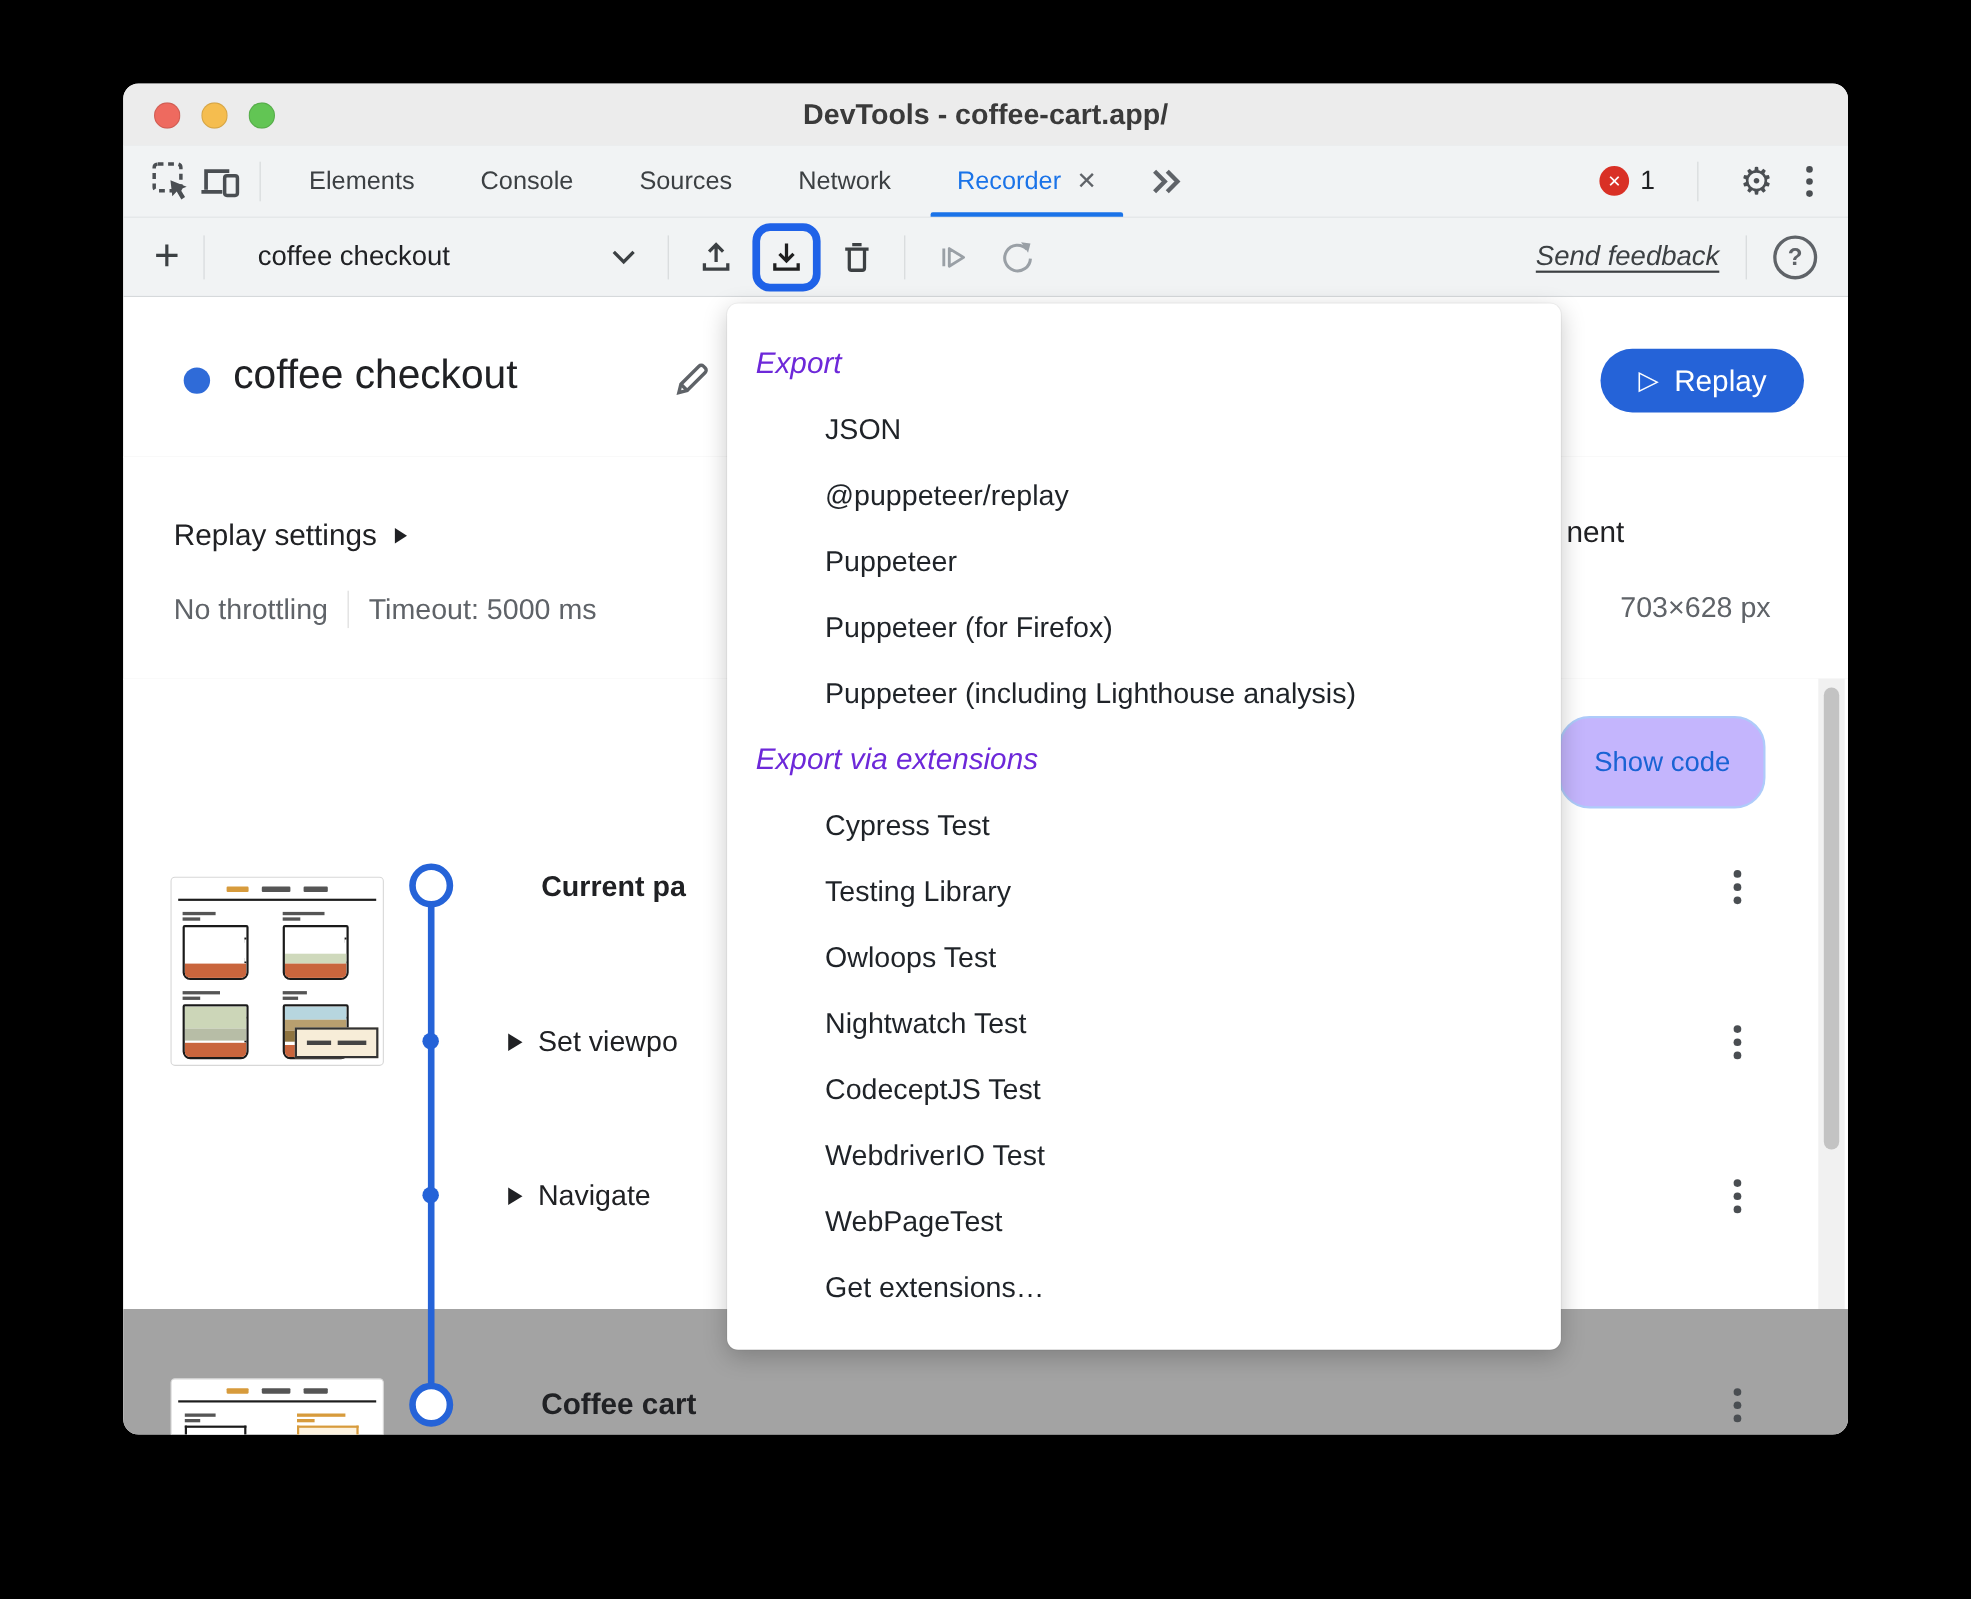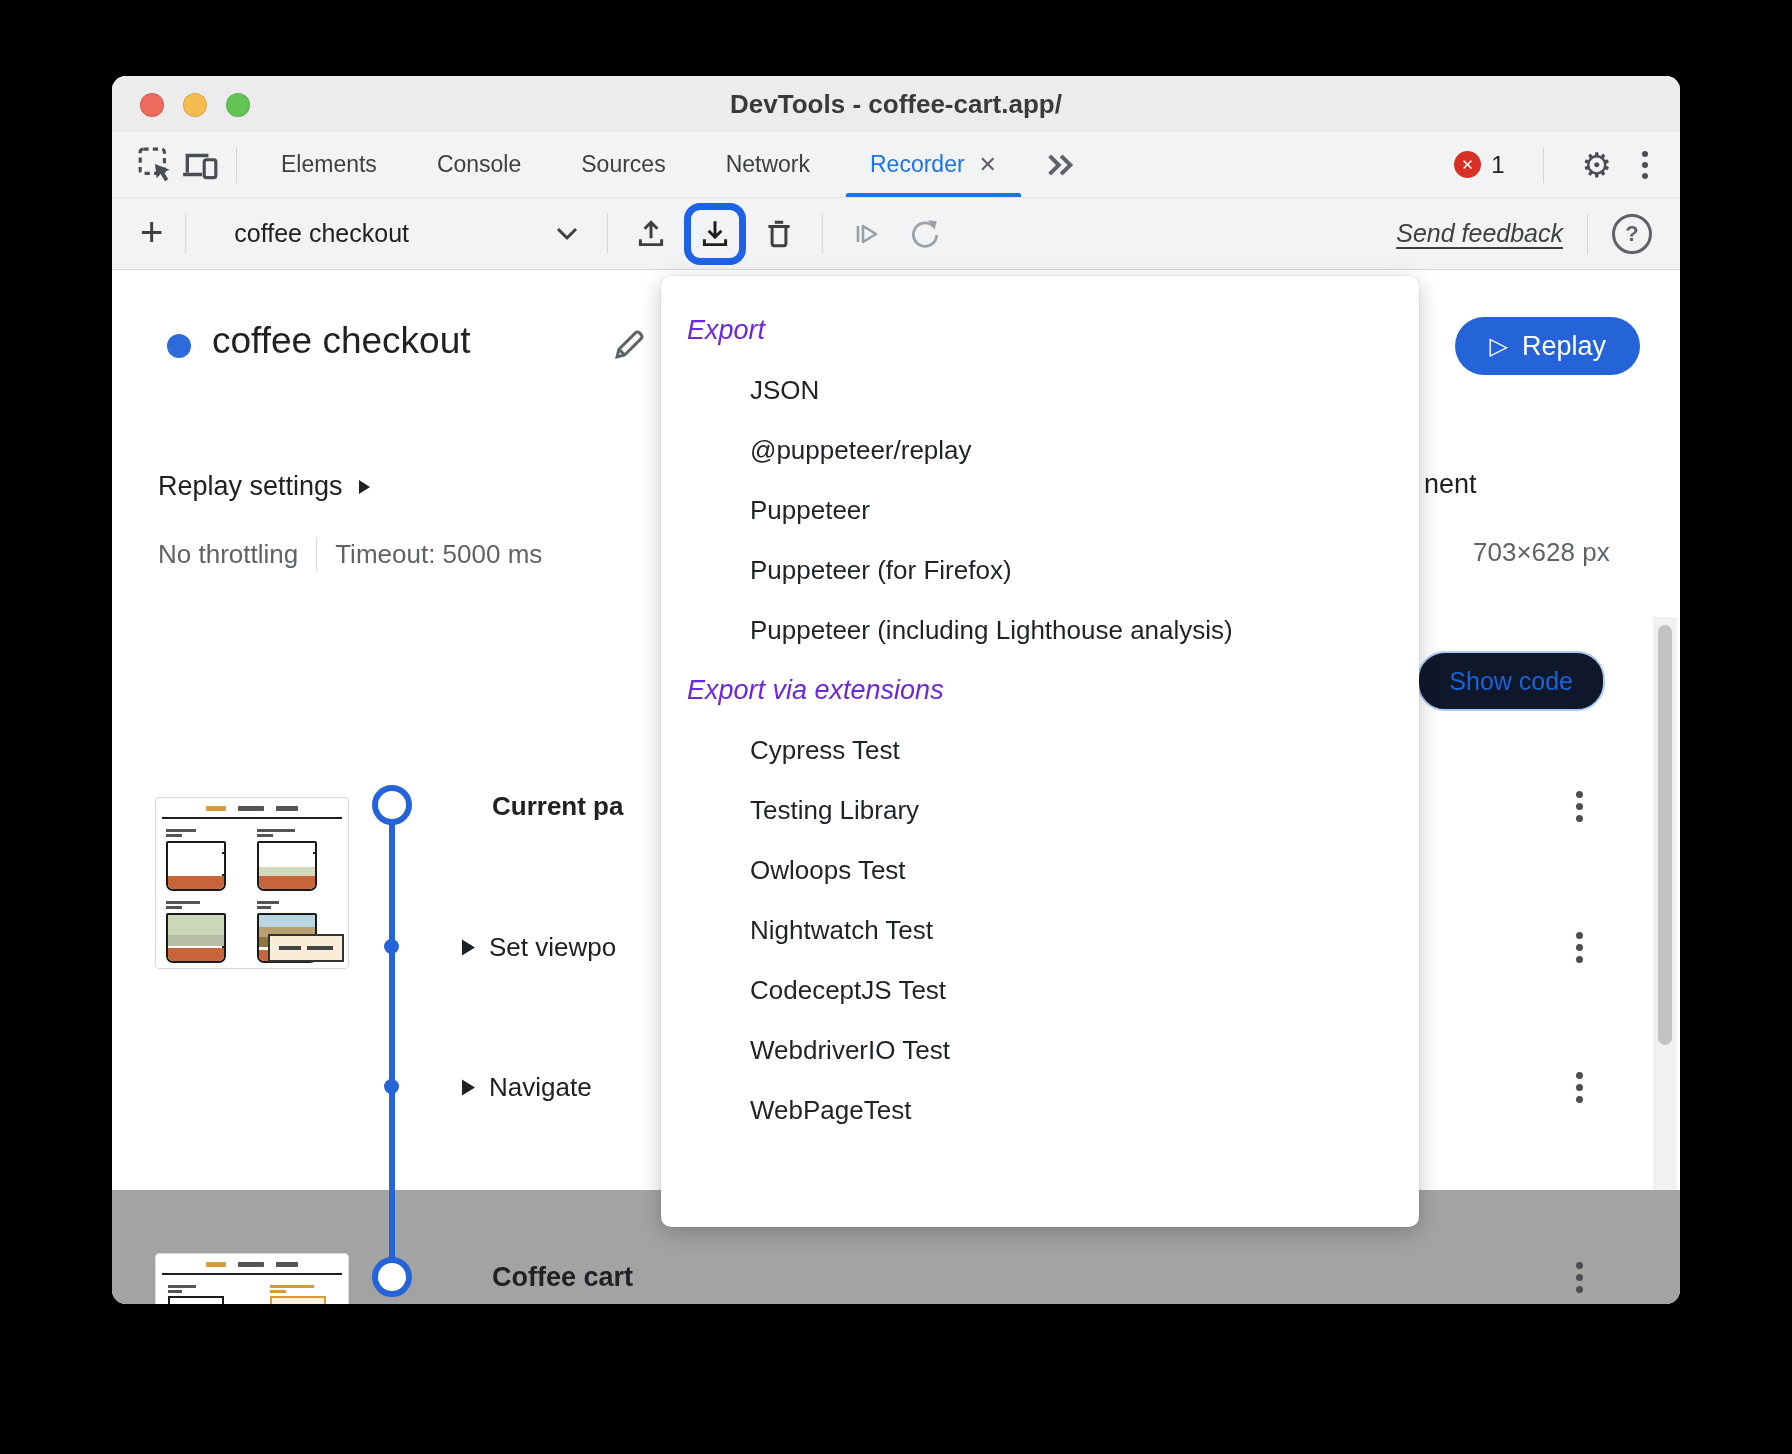--- a/index.html
+++ b/index.html
@@ -56,22 +56,22 @@
   .settings{position:absolute;left:0;top:339px;width:1568px;height:202px;background:#fff;border-bottom:1px solid #e8e8e8;}
   .rs-line1{position:absolute;left:46px;top:56px;display:flex;align-items:center;gap:16px;}
   .rs-title{font-size:27px;color:#202124;}
   .tri-right{width:0;height:0;border-left:11px solid #202124;border-top:7px solid transparent;border-bottom:7px solid transparent;}
   .rs-line2{position:absolute;left:46px;top:122px;display:flex;align-items:center;font-size:26px;color:#5f6368;}
   .rs-sep{width:1px;height:34px;background:#d9d9d9;margin:0 18px;}
   .env-frag{position:absolute;left:1312px;top:54px;font-size:27px;color:#202124;}
   .env-vp{position:absolute;left:1323px;top:122px;font-size:26px;color:#5f6368;margin-left:38px;}
   
   .steps{position:absolute;left:0;top:541px;width:1568px;height:573px;background:#fff;border-bottom:1px solid #e8e8e8;}
-  .showcode{position:absolute;right:75px;top:34px;height:56px;border:2px solid #aecbfa;border-radius:28px;background:#0f172a;
-            color:#1a63d4;font-size:25px;display:flex;align-items:center;padding:0 30px;}
+  .showcode{position:absolute;right:75px;top:34px;height:56px;border:2px solid #aecbfa;border-radius:28px;background:#c4b5fd;
+            color:#1a63d4;font-size:25px;display:flex;align-items:center;padding:12px 30px;}
   .steprow{position:absolute;display:flex;align-items:center;gap:14px;}
   .steplabel{font-size:26px;color:#202124;white-space:nowrap;}
   .steplabel.bold{font-weight:700;}
   .exp-tri{width:0;height:0;border-left:13px solid #202124;border-top:8px solid transparent;border-bottom:8px solid transparent;}
   .rowkebab{position:absolute;left:1458px;}
   .rowkebab i{width:7px;height:7px;}
   
   .sbtrack{position:absolute;left:1541px;top:0px;width:24px;height:573px;background:#f1f1f1;}
   .sbthumb{position:absolute;left:5px;top:8px;width:14px;height:420px;background:#c3c3c3;border-radius:7px;}
   
@@ -385,16 +385,17 @@
       <div class="dd-row dd-item">Puppeteer (for Firefox)</div>
       <div class="dd-row dd-item">Puppeteer (including Lighthouse analysis)</div>
       <div class="dd-row dd-header">Export via extensions</div>
       <div class="dd-row dd-item">Cypress Test</div>
       <div class="dd-row dd-item">Testing Library</div>
       <div class="dd-row dd-item">Owloops Test</div>
       <div class="dd-row dd-item">Nightwatch Test</div>
       <div class="dd-row dd-item">CodeceptJS Test</div>
       <div class="dd-row dd-item">WebdriverIO Test</div>
       <div class="dd-row dd-item">WebPageTest</div>
+      <div class="dd-row dd-item">Get extensions…</div>
     </div>
 
   </div>
 </div>
 
 </body></html>

